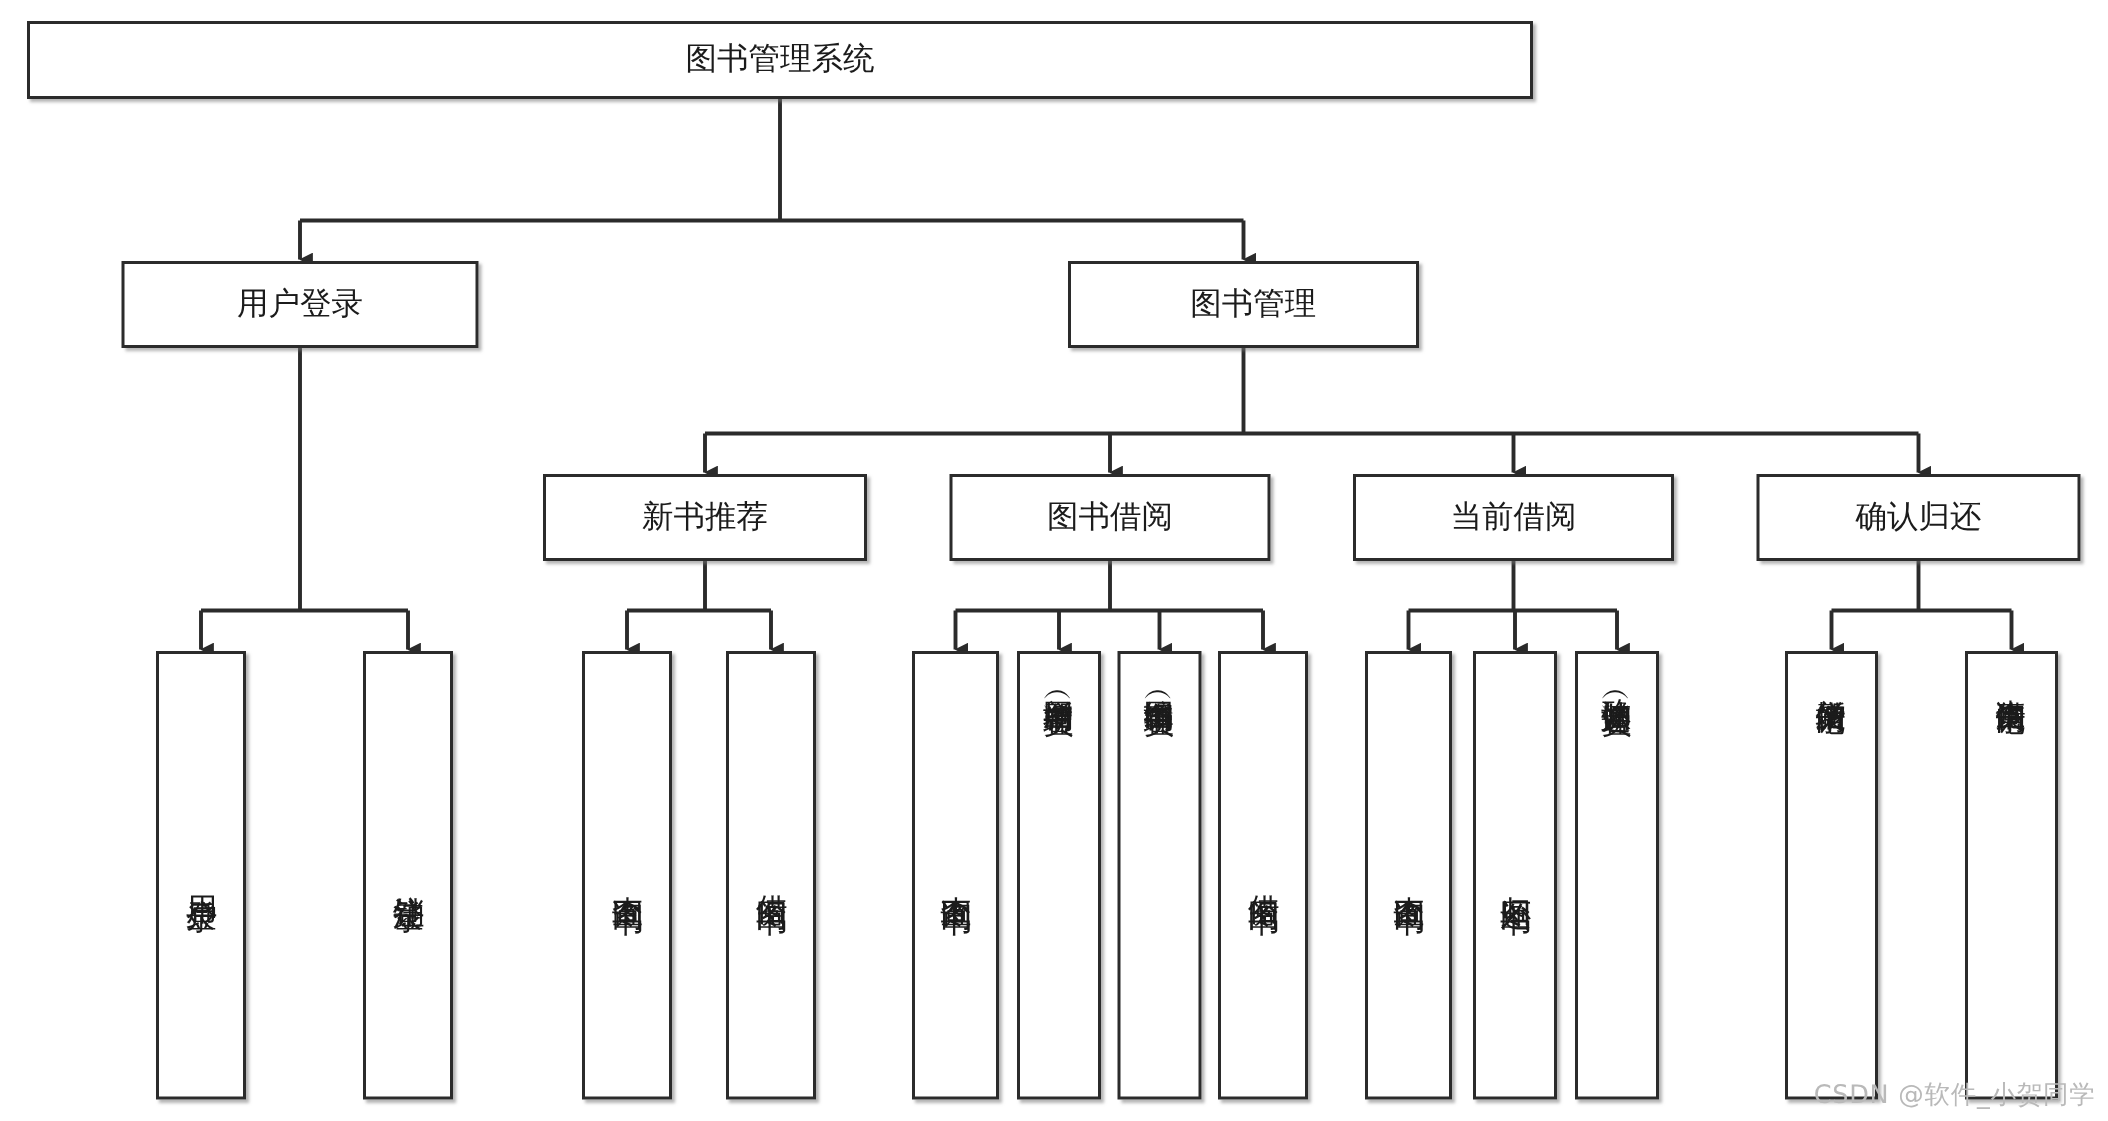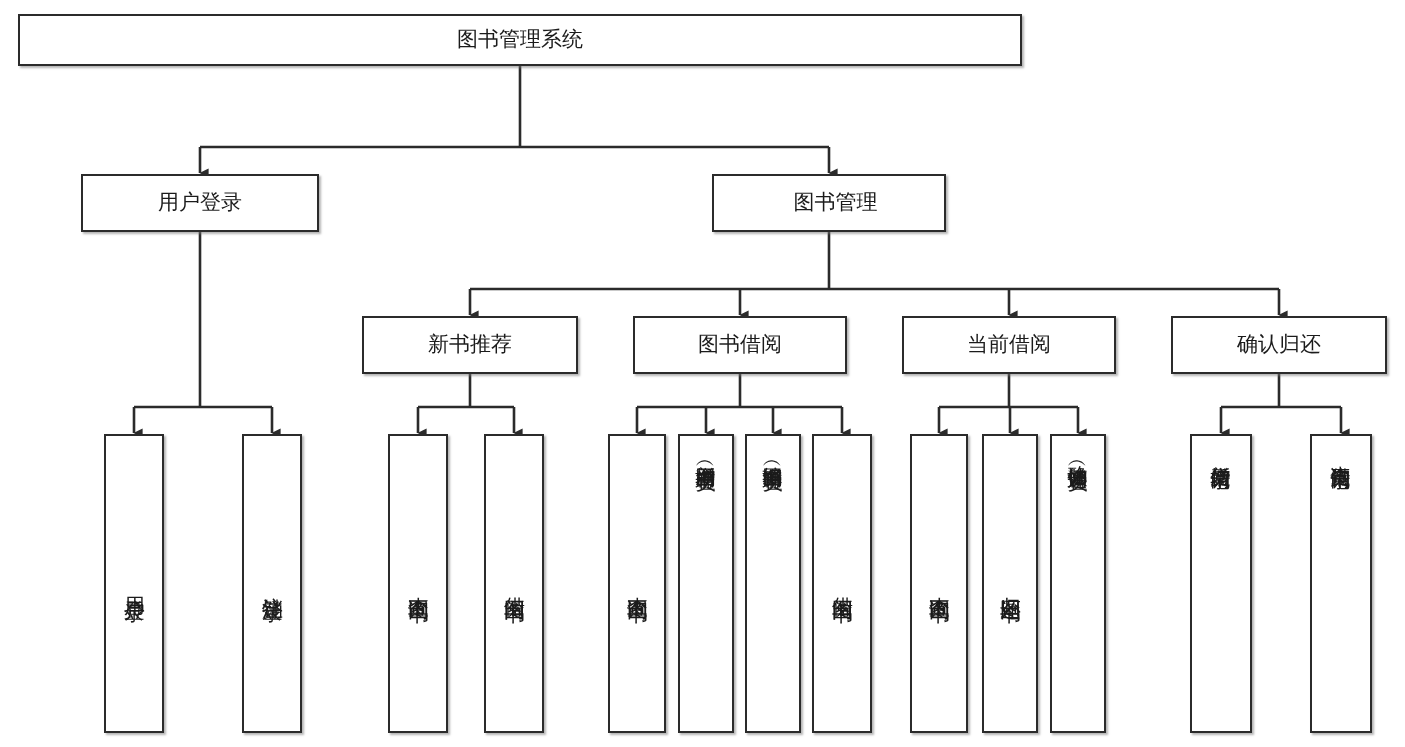--- a/index.html
+++ b/index.html
@@ -187,13 +187,14 @@
         <span class="label">确认归还（管理员）</span>
       </div>
       <div class="node vert long" style="left: 1190px; top: 434px; width: 62px; height: 299px;">
         <span class="label">新增借阅记录</span>
       </div>
       <div class="node vert long" style="left: 1310px; top: 434px; width: 62px; height: 299px;">
         <span class="label">查询借阅记录</span>
       </div>
     </div>
 
+  <div id="watermark">CSDN @软件_小贺同学</div>
 </div>
 
 </body></html>

